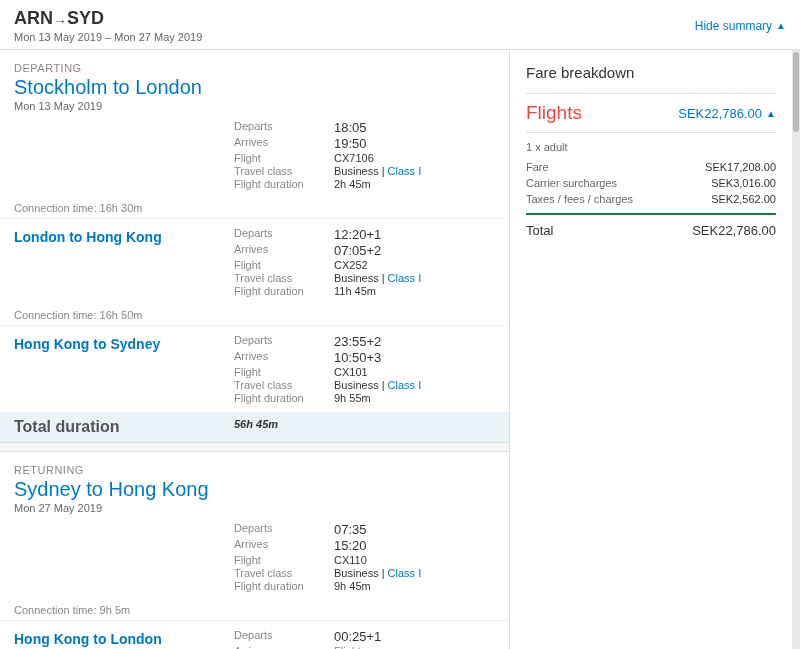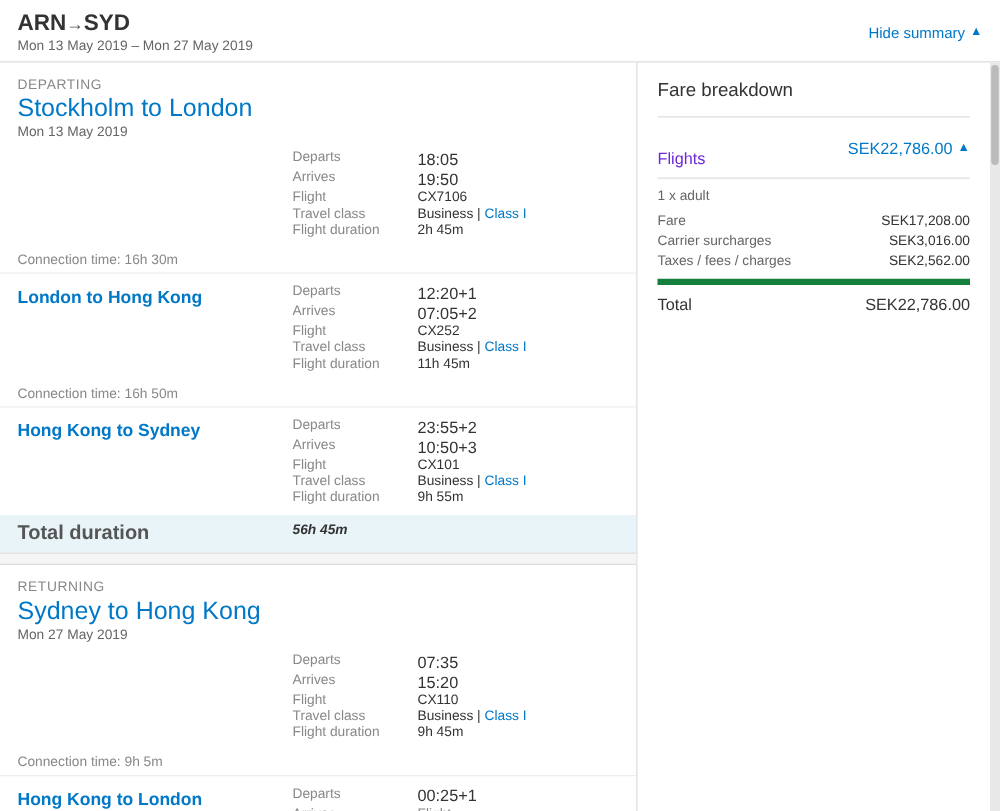--- a/index.html
+++ b/index.html
@@ -172,23 +172,22 @@
     .fare-flights-row {
       display: flex;
       justify-content: space-between;
       align-items: center;
       border-top: 1px solid #ddd;
       border-bottom: 1px solid #ddd;
       padding: 8px 0;
       margin-bottom: 8px;
     }
     .fare-flights-label {
-      color: #6d28d9;
-      font-size: 13px;
-      margin-top: 17px;
+      color: #ef4444;
+      font-size: 19px;
     }
     .fare-flights-value {
       color: #0078c8;
       font-size: 13px;
       display: flex;
       align-items: center;
       gap: 4px;
     }
     .fare-flights-value .chevron-up {
       font-size: 10px;
@@ -203,21 +202,21 @@
       justify-content: space-between;
       font-size: 11px;
       color: #555;
       margin-bottom: 4px;
     }
     .fare-item-label { color: #666; }
     .fare-item-value { color: #333; }
     .fare-total-row {
       display: flex;
       justify-content: space-between;
-      border-top: 5px solid #15803d;
+      border-top: 2px solid #15803d;
       padding-top: 8px;
       margin-top: 8px;
       font-size: 13px;
     }
     .fare-total-label { color: #333; }
     .fare-total-value { color: #333; font-weight: normal; }
 
     
     .scrollbar {
       width: 8px;

